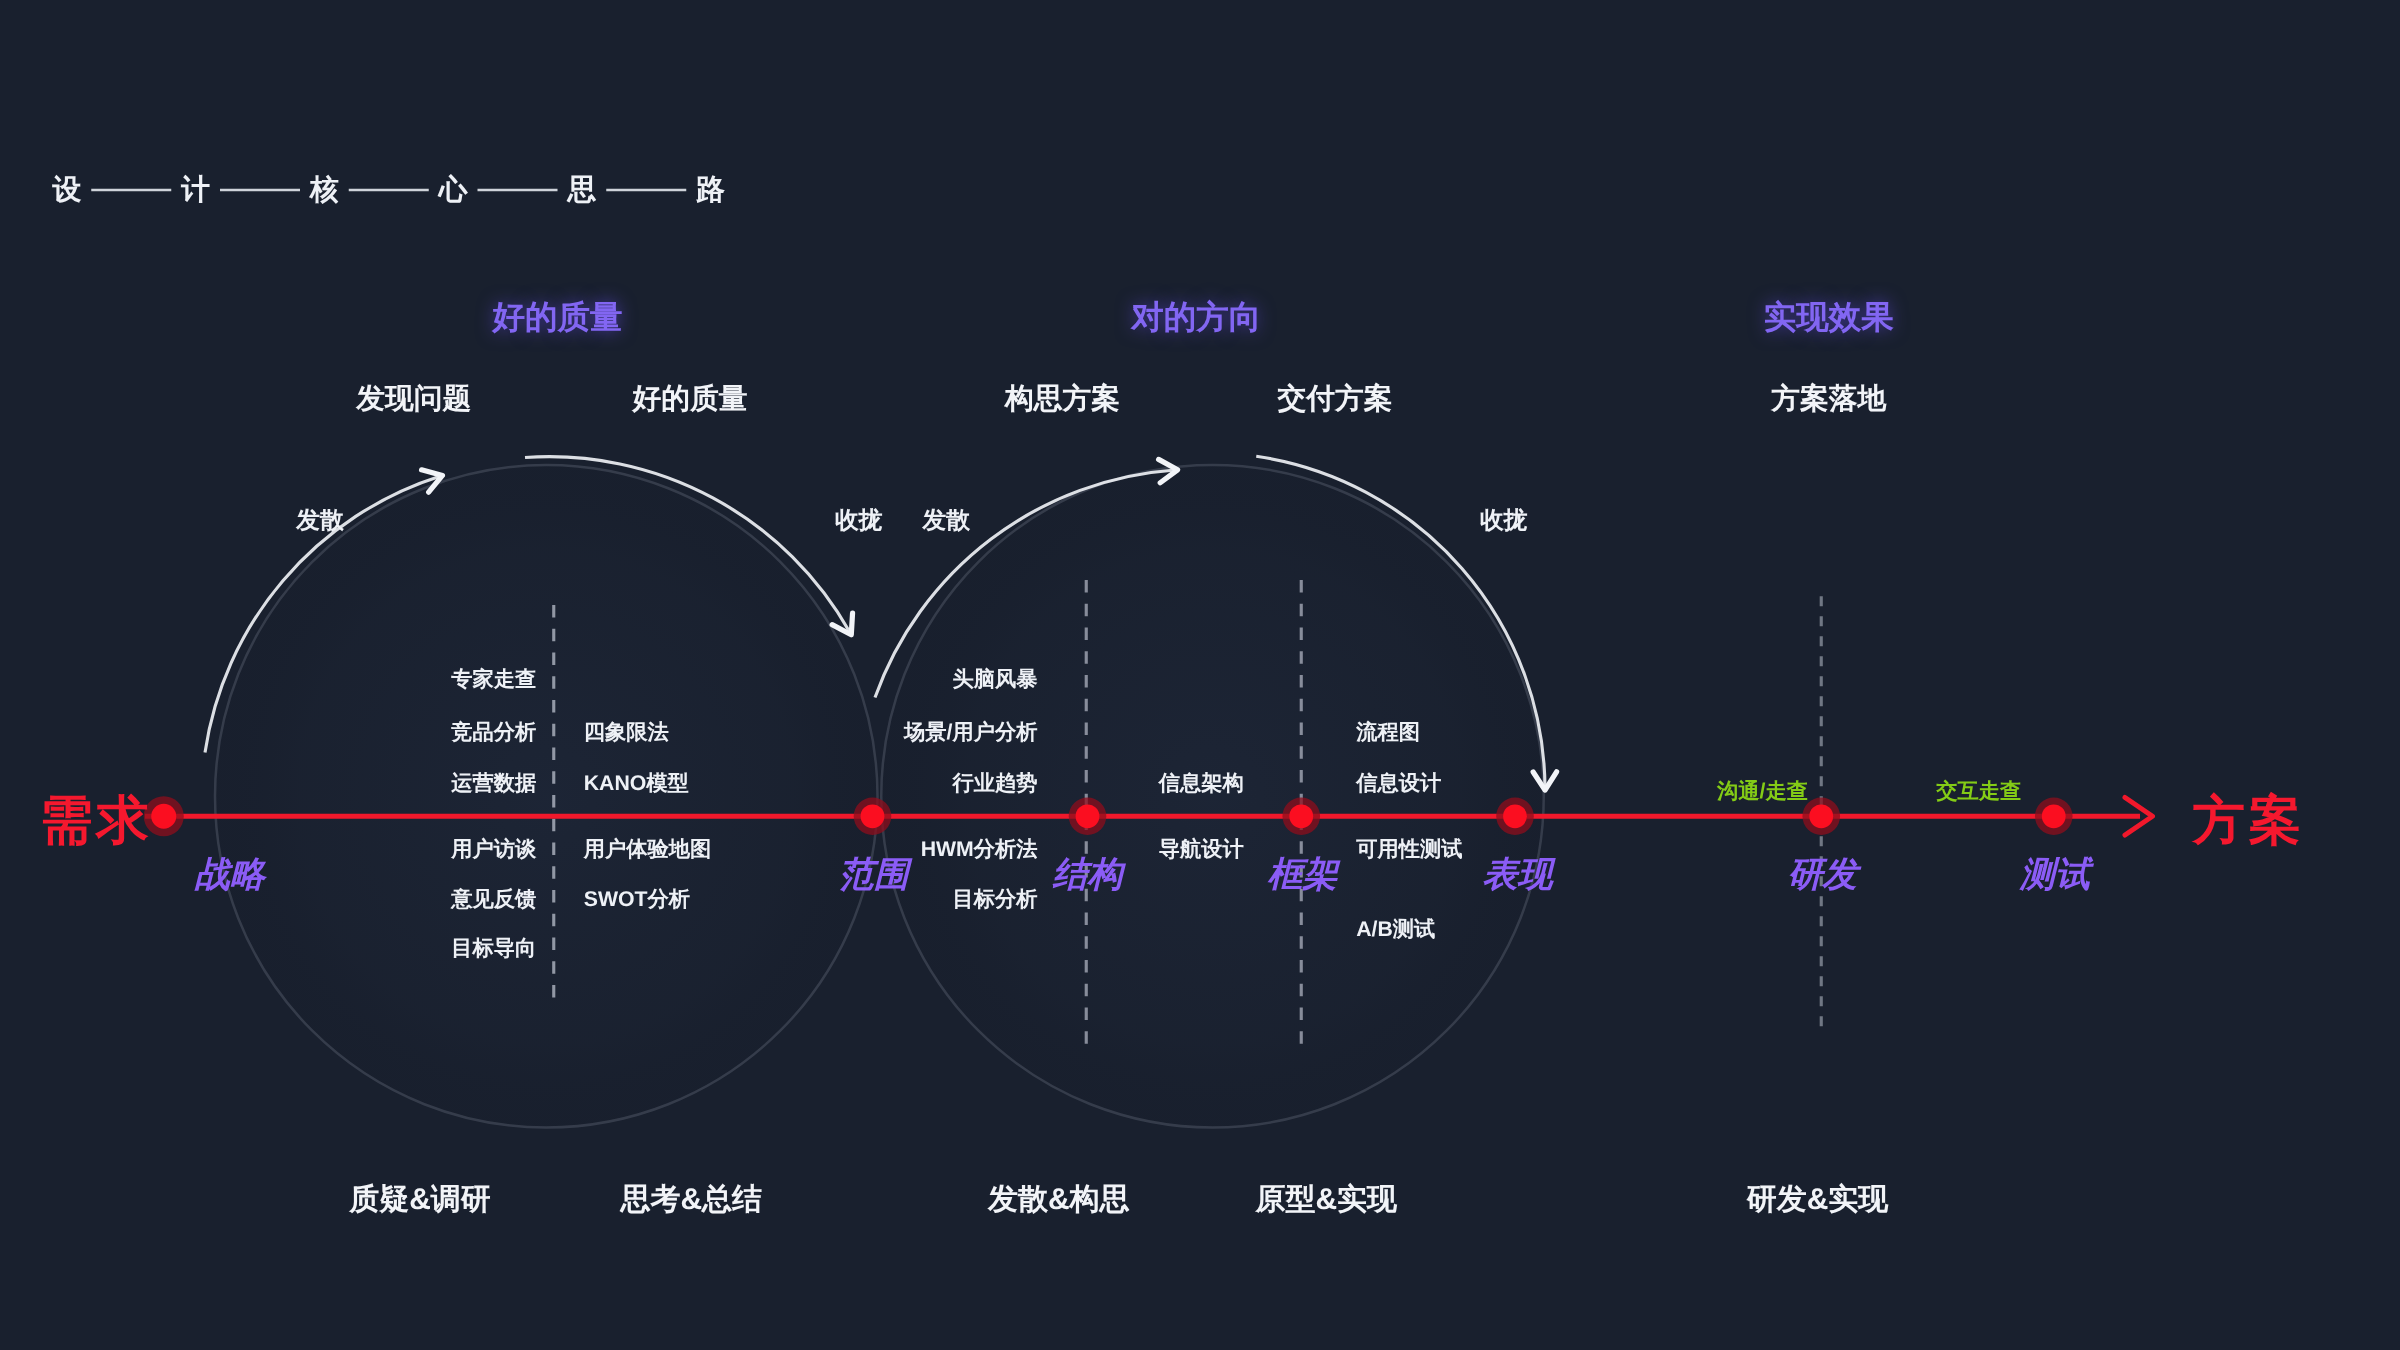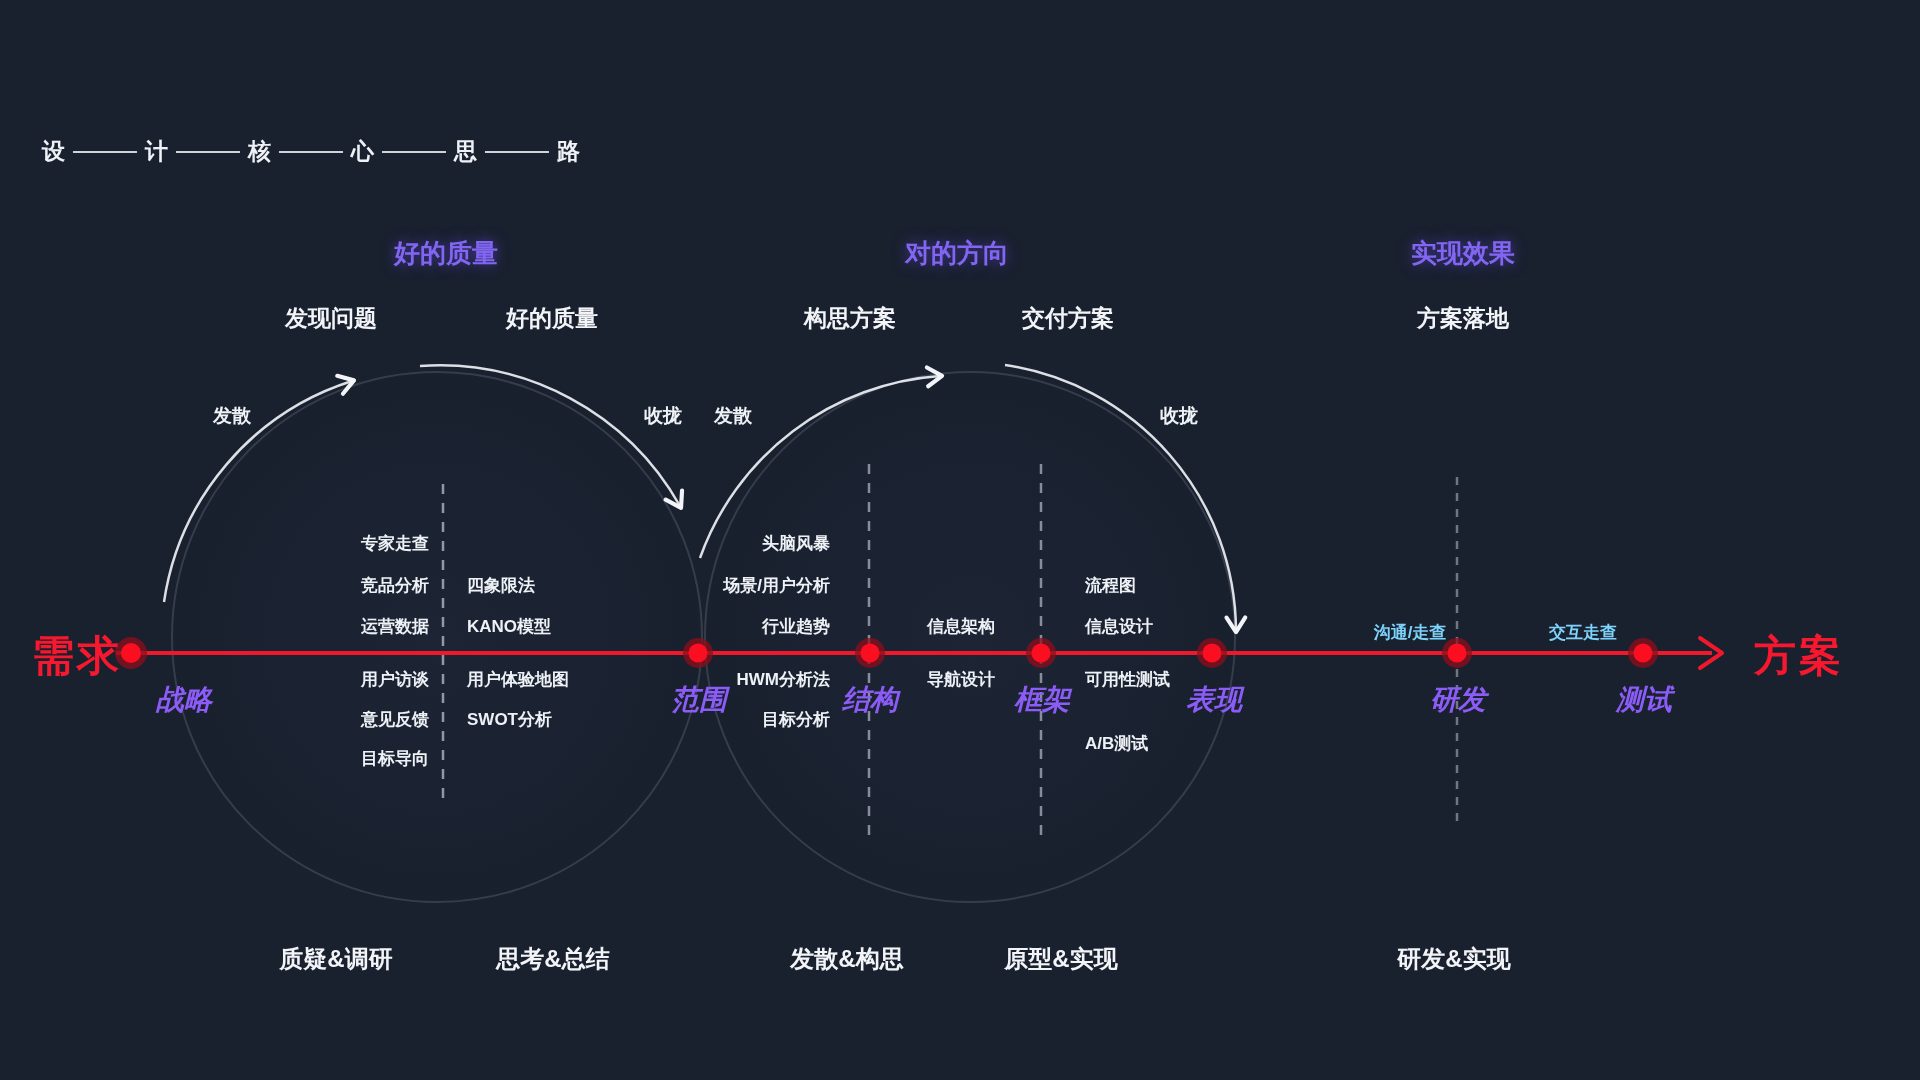--- a/index.html
+++ b/index.html
@@ -30,26 +30,26 @@
     display:flex;align-items:center;
     color:#eef1f6;font-size:23px;font-weight:bold;
   }
   .subtitle .dash{display:inline-block;width:64px;height:2px;background:rgba(240,243,248,.85);margin:0 8px;}
 
   .section-hdr{
     top:236px;font-size:26px;font-weight:bold;color:#8266f2;
     text-shadow:0 0 14px rgba(110,80,250,.55);
   }
   .phase{top:303px;font-size:23px;font-weight:bold;color:#f2f4f8;}
-  .cycle{top:403px;font-size:19px;font-weight:bold;color:#eef1f6;}
+  .cycle{top:403px;font-size:19px;font-weight:bold;color:#eef1f6;margin-left:24px;}
   .method{font-size:17px;font-weight:bold;color:#eef1f6;line-height:24px;}
   .ra{}
   .stage-label{top:681px;font-size:28px;font-weight:bold;color:#8b5cf6;font-style:italic;}
   .endpoint{top:628px;font-size:42px;font-weight:bold;color:#f5182e;letter-spacing:3px;}
-  .toplabel{top:621px;font-size:17px;font-weight:bold;color:#7dd3fc;}
+  .toplabel{top:621px;font-size:17px;font-weight:bold;color:#84cc16;}
   .bottom-label{top:943px;font-size:24px;font-weight:bold;color:#f2f4f8;}
 </style>
 </head>
 <body>
 
 <div class="stage">
 
   <svg class="layer" width="1920" height="1080" viewBox="0 0 1920 1080">
     <defs>
       <radialGradient id="cfill" cx="50%" cy="50%" r="50%">

